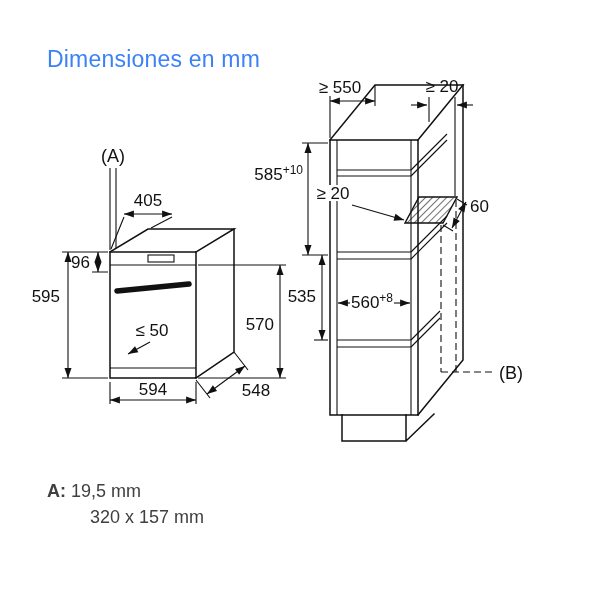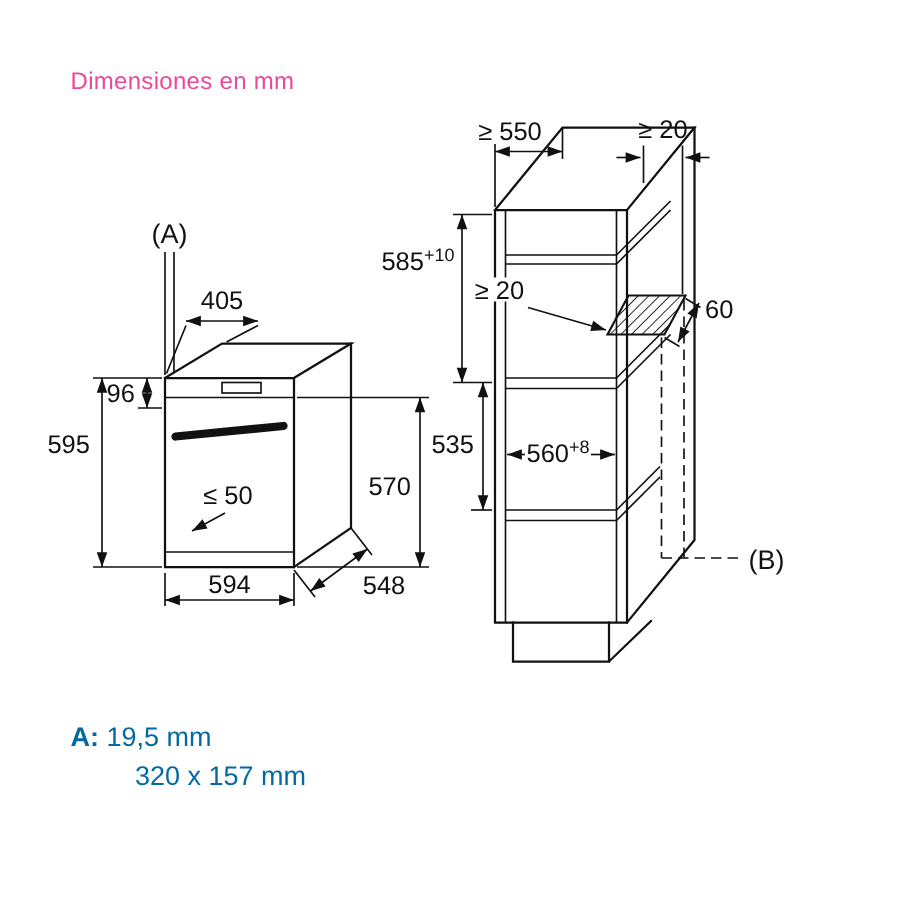--- a/index.html
+++ b/index.html
@@ -1,29 +1,29 @@
 <!DOCTYPE html>
 <html><head>
 <meta charset="utf-8">
 <style>
   *{margin:0;padding:0;box-sizing:border-box}
   html,body{width:600px;height:600px;background:#fff}
   body{font-family:"Liberation Sans",sans-serif;color:#111;position:relative;overflow:hidden}
   .page{position:absolute;inset:0;background:#fff}
-  .title{position:absolute;left:47px;top:46px;font-size:16px;font-weight:400;color:#ec4899;letter-spacing:.2px}
+  .title{position:absolute;left:47px;top:46px;font-size:23px;font-weight:400;color:#3b82f6;letter-spacing:.2px}
   svg{position:absolute;left:0;top:0}
   .obj{stroke:#111;stroke-width:1.5;fill:none;stroke-linecap:square;stroke-linejoin:miter}
   .thin{stroke:#111;stroke-width:1.1;fill:none;stroke-linecap:butt}
   .dash{stroke:#111;stroke-width:1.1;fill:none;stroke-dasharray:7 4}
   .hbar{stroke:#111;stroke-width:5.5;fill:none;stroke-linecap:round}
   text{font-family:"Liberation Sans",sans-serif;font-size:17px;fill:#111}
   .sup{font-size:12px}
   .big{font-size:18px}
   .mask{fill:#fff;stroke:none}
-  .notes{position:absolute;left:47px;top:478px;font-size:18px;line-height:26px;color:#0369a1}
+  .notes{position:absolute;left:47px;top:478px;font-size:18px;line-height:26px;color:#404040}
   .notes b{font-weight:700}
   .indent{padding-left:43px}
 </style>
 </head>
 <body>
 
 <div class="page">
 
   <div class="title">Dimensiones en mm</div>
 

